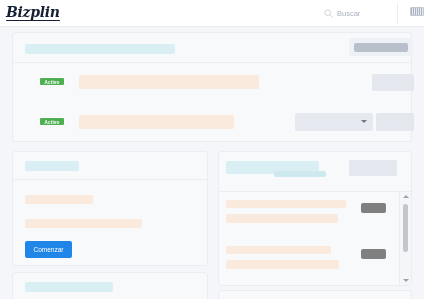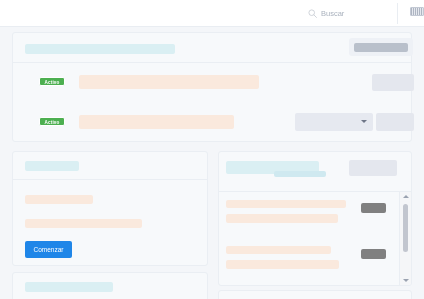--- a/index.html
+++ b/index.html
@@ -32,21 +32,21 @@
   }
   .logo::after {
     content: "";
     position: absolute; left: 0; bottom: 0;
     width: 100%; height: 1.5px;
     background: #141f33;
     border-radius: 2px;
   }
 
   .search-wrap {
-    position: absolute; left: 308px; top: 0;
+    position: absolute; left: 324px; top: 0;
     height: 27px;
     display: flex; align-items: center; gap: 4px;
   }
   .search-icon { width: 9px; height: 9px; display: block; opacity: .45; }
   .search-input {
     border: none; outline: none; background: transparent;
     font-family: "Liberation Sans", sans-serif;
     font-size: 7.5px; color: #6a7486;
     width: 70px; padding: 0;
   }
@@ -157,20 +157,21 @@
   .sb-thumb {
     position: absolute; left: 3px; right: 3px;
     background: #c2c6cf;
     border-radius: 4px;
   }
 </style>
 </head>
 <body>
 
 <div class="topbar">
+  <div class="logo">Bizplin</div>
 
   <div class="search-wrap">
     <svg class="search-icon" viewBox="0 0 16 16">
       <circle cx="6.6" cy="6.6" r="5" fill="none" stroke="#8c95a4" stroke-width="1.6"></circle>
       <line x1="10.3" y1="10.3" x2="15" y2="15" stroke="#8c95a4" stroke-width="1.6" stroke-linecap="round"></line>
     </svg>
     <input class="search-input" type="text" placeholder="Buscar" style="">
   </div>
 
   <div class="topbar-divider"></div>

